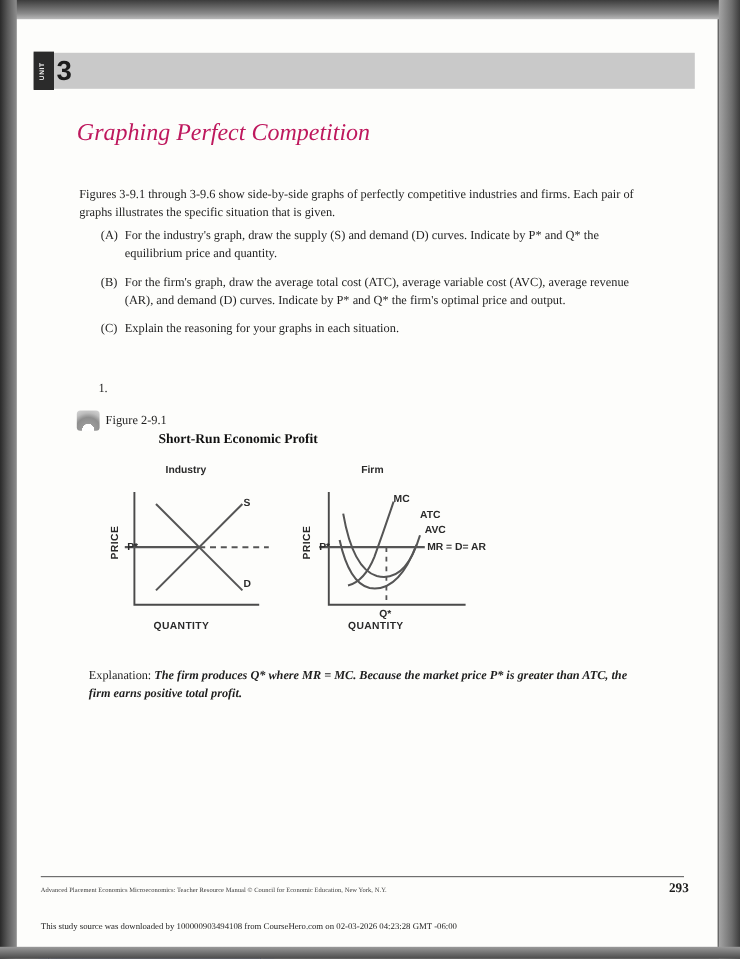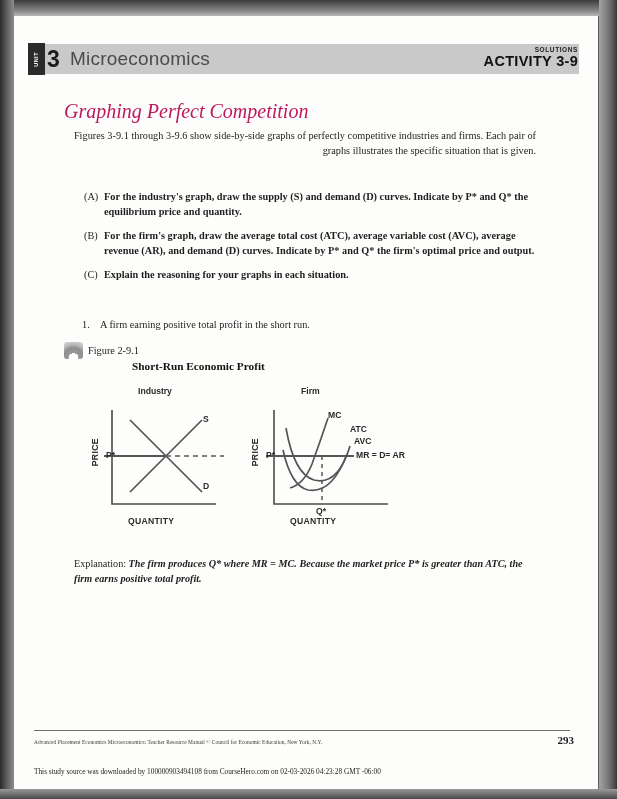--- a/index.html
+++ b/index.html
@@ -69,29 +69,29 @@
     line-height:15px;
   }
 
   
   .title{
     position:absolute;left:52px;top:88px;
     font-size:20px;font-style:italic;color:#be185d;
     font-family:"Liberation Serif",serif;
   }
   .intro{
-    position:absolute;left:54px;top:117px;width:470px;
-    font-size:10.3px;color:#1e1e1e;line-height:14.5px;text-align:right;
+    position:absolute;left:54px;top:144px;width:470px;
+    font-size:10.3px;color:#1e1e1e;line-height:14.5px;text-align:left;
   }
   .list{
     position:absolute;left:72px;top:178px;width:458px;
   }
   .li{display:flex;margin-bottom:10px;font-size:10.3px;color:#1e1e1e;line-height:14.5px;}
   .li .mk{width:20px;flex:none;}
-  .li .tx{flex:1;font-weight:bold;}
+  .li .tx{flex:1;}
   .num-item{
     position:absolute;left:70px;top:306px;width:450px;
     font-size:10.3px;color:#1e1e1e;line-height:14px;
     display:flex;
   }
   .num-item .mk{width:18px;flex:none;}
 
   .fig-icon{
     position:absolute;left:52px;top:330px;width:19px;height:17px;
     background:radial-gradient(circle at 50% 95%,#ffffff 0%,#ffffff 26%,#9a9a9a 27%,#8e8e8e 55%,#bdbdbd 75%,#d8d8d8 100%);
@@ -148,25 +148,20 @@
 <div class="scan-bg"></div>
 
 <div class="page">
  <div class="page-inner">
 
   <div class="hdr"></div>
   <div class="unit-badge">
     <span>UNIT</span>
   </div>
   <div class="unit-num">3</div>
-  <div class="hdr-title">Microeconomics</div>
-  <div class="hdr-right">
-    <div class="hdr-sol">SOLUTIONS</div>
-    <div class="hdr-act">ACTIVITY 3-9</div>
-  </div>
 
   <div class="title">Graphing Perfect Competition</div>
 
   <div class="intro">Figures 3-9.1 through 3-9.6 show side-by-side graphs of perfectly competitive industries and firms. Each pair of graphs illustrates the specific situation that is given.</div>
 
   <div class="list">
     <div class="li">
       <div class="mk">(A)</div>
       <div class="tx">For the industry's graph, draw the supply (S) and demand (D) curves. Indicate by P* and Q* the equilibrium price and quantity.</div>
     </div>
@@ -175,21 +170,20 @@
       <div class="tx">For the firm's graph, draw the average total cost (ATC), average variable cost (AVC), average revenue (AR), and demand (D) curves. Indicate by P* and Q* the firm's optimal price and output.</div>
     </div>
     <div class="li">
       <div class="mk">(C)</div>
       <div class="tx">Explain the reasoning for your graphs in each situation.</div>
     </div>
   </div>
 
   <div class="num-item">
     <div class="mk">1.</div>
-    <div>A firm earning positive total profit in the short run.</div>
   </div>
 
   <div class="fig-icon"></div>
   <div class="fig-cap">Figure 2-9.1</div>
   <div class="fig-sub">Short-Run Economic Profit</div>
 
   <div class="charts">
     <svg width="330" height="150" viewBox="0 0 330 150">
 
       <g stroke="#4a4a4a" fill="none">

